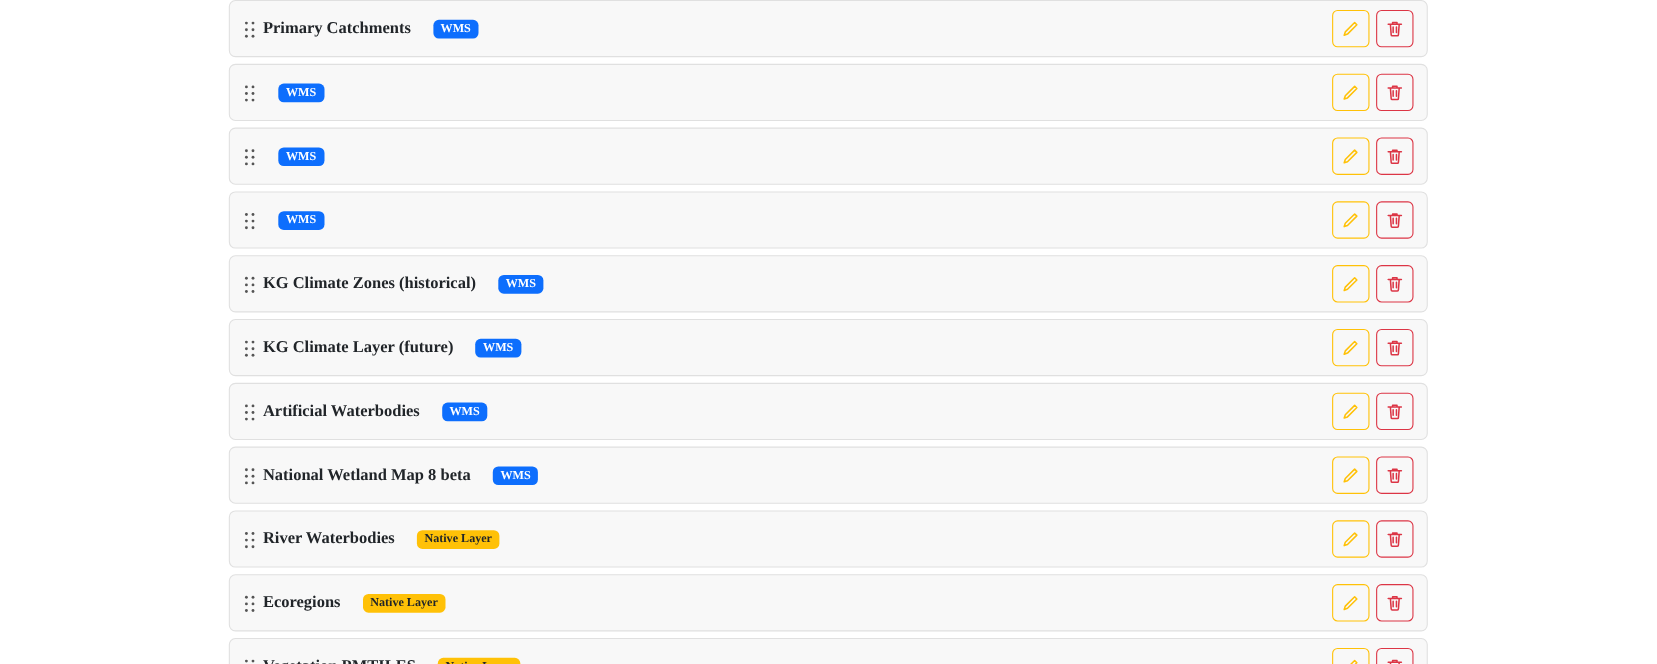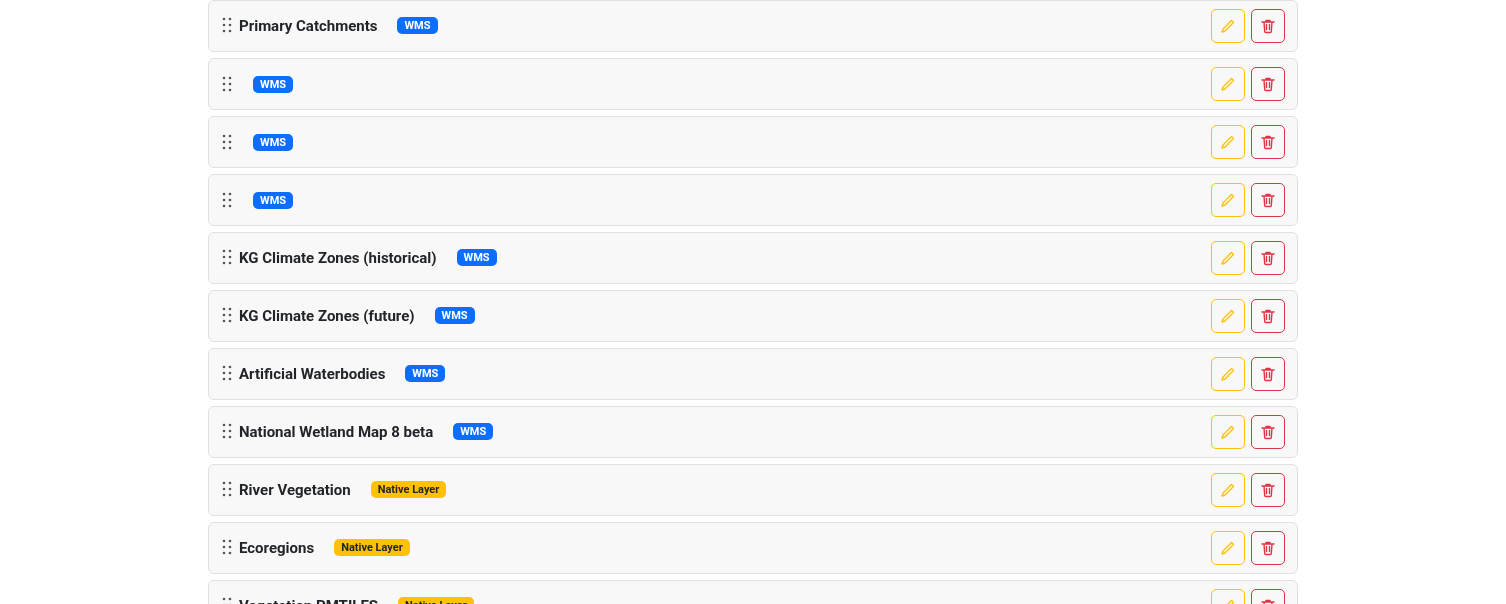--- a/index.html
+++ b/index.html
@@ -9,21 +9,21 @@
       display: flex;
       align-items: center;
       justify-content: space-between;
       background: #f8f8f8;
       border: 1px solid #e0e0e0;
       border-radius: 6px;
       padding: 8px 12px;
       margin-bottom: 6px;
       min-height: 44px;
     }
-    .layer-left { display: flex; align-items: flex-start; gap: 6px; }
+    .layer-left { display: flex; align-items: flex-end; gap: 6px; font-family: Liberation Serif, serif; }
     .drag-handle { color: #555; width: 12px; display: inline-flex; align-items: center; justify-content: center; cursor: grab; }
     .layer-name { font-weight: 700; color: #212529; font-size: 15px; }
     .badge { display: inline-block; font-size: 11px; font-weight: 700; padding: 3px 7px; border-radius: 5px; margin-left: 14px; line-height: 1; }
     .badge-wms { background: #0d6efd; color: #fff; }
     .badge-native { background: #ffc107; color: #212529; }
     .layer-actions { display: flex; gap: 6px; }
     .btn-icon {
       width: 34px; height: 34px;
       border-radius: 5px;
       background: transparent;
@@ -201,21 +201,21 @@
         <span class="drag-handle">
           <svg width="10" height="16" viewBox="0 0 10 16">
             <circle cx="2" cy="2" r="1.3" fill="currentColor"></circle>
             <circle cx="8" cy="2" r="1.3" fill="currentColor"></circle>
             <circle cx="2" cy="8" r="1.3" fill="currentColor"></circle>
             <circle cx="8" cy="8" r="1.3" fill="currentColor"></circle>
             <circle cx="2" cy="14" r="1.3" fill="currentColor"></circle>
             <circle cx="8" cy="14" r="1.3" fill="currentColor"></circle>
           </svg>
         </span>
-        <span class="layer-name">KG Climate Zones (future)</span>
+        <span class="layer-name">KG Climate Layer (future)</span>
         <span class="badge badge-wms">WMS</span>
       </div>
       <div class="layer-actions">
         <button class="btn-icon btn-edit">
           <span>
             <svg width="16" height="16" viewBox="0 0 16 16" fill="none" stroke="currentColor" stroke-width="1.4" stroke-linecap="round" stroke-linejoin="round">
               <path d="M11.5 2.5l2 2L5 13l-3 1 1-3 8.5-8.5z"></path>
             </svg>
           </span>
         </button>
@@ -297,21 +297,21 @@
         <span class="drag-handle">
           <svg width="10" height="16" viewBox="0 0 10 16">
             <circle cx="2" cy="2" r="1.3" fill="currentColor"></circle>
             <circle cx="8" cy="2" r="1.3" fill="currentColor"></circle>
             <circle cx="2" cy="8" r="1.3" fill="currentColor"></circle>
             <circle cx="8" cy="8" r="1.3" fill="currentColor"></circle>
             <circle cx="2" cy="14" r="1.3" fill="currentColor"></circle>
             <circle cx="8" cy="14" r="1.3" fill="currentColor"></circle>
           </svg>
         </span>
-        <span class="layer-name">River Vegetation</span>
+        <span class="layer-name">River Waterbodies</span>
         <span class="badge badge-native">Native Layer</span>
       </div>
       <div class="layer-actions">
         <button class="btn-icon btn-edit">
           <span>
             <svg width="16" height="16" viewBox="0 0 16 16" fill="none" stroke="currentColor" stroke-width="1.4" stroke-linecap="round" stroke-linejoin="round">
               <path d="M11.5 2.5l2 2L5 13l-3 1 1-3 8.5-8.5z"></path>
             </svg>
           </span>
         </button>

